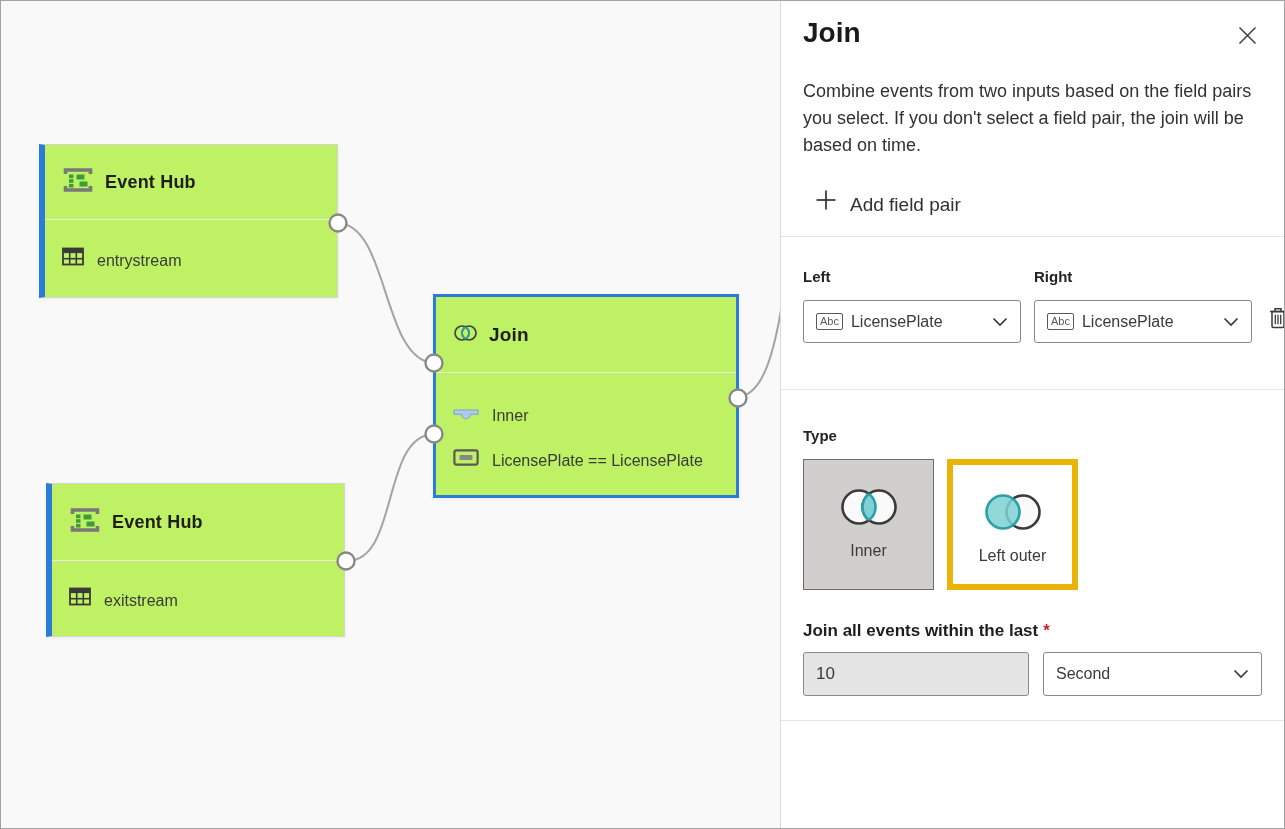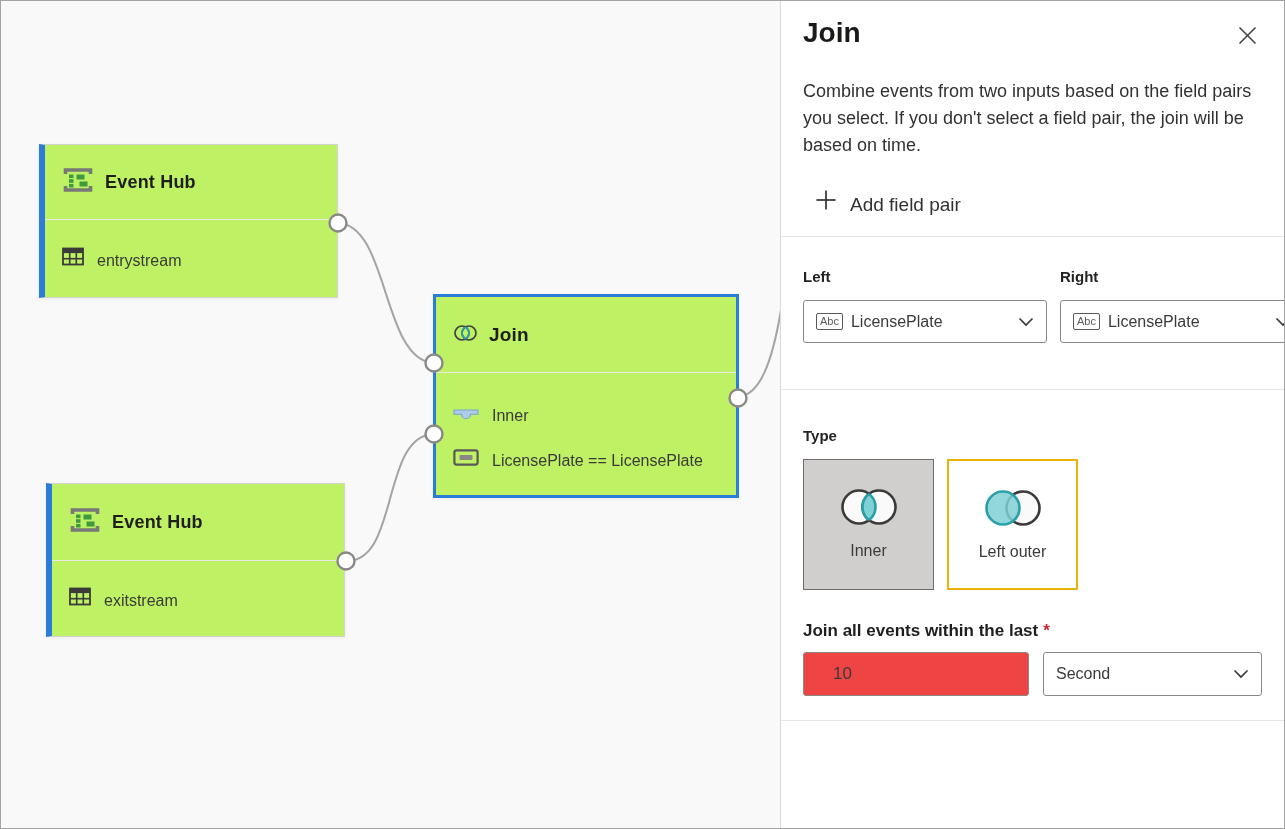--- a/index.html
+++ b/index.html
@@ -33,34 +33,34 @@
   .panel{position:absolute;right:0;top:0;width:504px;height:100%;background:#fff;border-left:1px solid #d9d9d9;padding:0 22px;z-index:3}
   .panel-header{display:flex;justify-content:space-between;align-items:flex-start;margin-top:16px}
   .panel-title{font-size:28px;font-weight:600;color:#1b1a19}
   .close-btn{background:none;border:none;cursor:pointer;padding:4px;margin-top:4px}
   .panel-desc{margin-top:25px;font-size:18px;line-height:27px;color:#323130;width:452px}
   .add-pair{display:flex;align-items:flex-end;gap:13px;margin-top:30px;margin-left:12px;background:none;border:none;font-family:inherit;font-size:19px;color:#323130;cursor:pointer}
   .divider{height:1px;background:var(--divider);margin:20px -22px 0}
   .section-h{margin-top:22px;font-size:20px;font-weight:600;color:var(--ink)}
   .pair-row{display:flex;gap:13px;margin-top:31px;align-items:flex-end}
   .pair-col .field-label{display:block;font-size:15px;font-weight:600;color:var(--ink);margin-bottom:15px}
-  .select-box{display:flex;align-items:center;width:244px;height:43px;border:1px solid #8a8886;border-radius:3px;background:#fff;padding:0 12px;cursor:pointer}
+  .select-box{display:flex;align-items:center;width:218px;height:43px;border:1px solid #8a8886;border-radius:3px;background:#fff;padding:0 12px;cursor:pointer}
   .select-box .value{flex:1;font-size:16px;color:var(--ink2);margin-left:8px;white-space:nowrap;overflow:hidden}
   .abc-badge{font-size:11px;color:#5b5957;border:1px solid #5b5957;border-radius:2px;padding:1px 3px;line-height:1.1;flex:none}
   .trash-btn{background:none;border:none;cursor:pointer;padding:2px;margin-bottom:8px}
   .type-label{margin-top:37px;font-size:15px;font-weight:600;color:var(--ink)}
   .type-cards{display:flex;gap:13px;margin-top:15px}
-  .type-card{width:131px;height:131px;background:#fff;border:2px solid #eab308;display:flex;flex-direction:column;align-items:center;cursor:pointer;font-family:inherit}
+  .type-card{width:131px;height:131px;background:#fff;border:6px solid #eab308;display:flex;flex-direction:column;align-items:center;cursor:pointer;font-family:inherit}
   .type-card.selected{background:#d1cfcd;border:1px solid #6f6d6b}
   .type-card svg{margin-top:24px}
   .type-card .card-label{margin-top:9px;font-size:16px;color:var(--ink2)}
   .window-label{margin-top:31px;font-size:17px;font-weight:700;color:#1f1e1d}
   .required{color:#c0262c;margin-left:5px;font-weight:700}
   .window-row{display:flex;gap:14px;margin-top:11px}
-  .text-input{width:226px;height:44px;border:1px solid #8a8886;border-radius:3px;font-family:inherit;font-size:17px;color:var(--ink2);padding:0 29px;background:#ef4444}
+  .text-input{width:226px;height:44px;border:1px solid #8a8886;border-radius:3px;font-family:inherit;font-size:17px;color:var(--ink2);padding:0 12px;background:#e5e5e5}
   .unit-select{width:220px;height:44px}
   .unit-select .value{margin-left:0}
   .bottom-divider{margin-top:24px}
 </style>
 </head>
 <body>
 
 <div class="app">
 
   <div style="position:absolute;inset:0 504px 0 0;">

